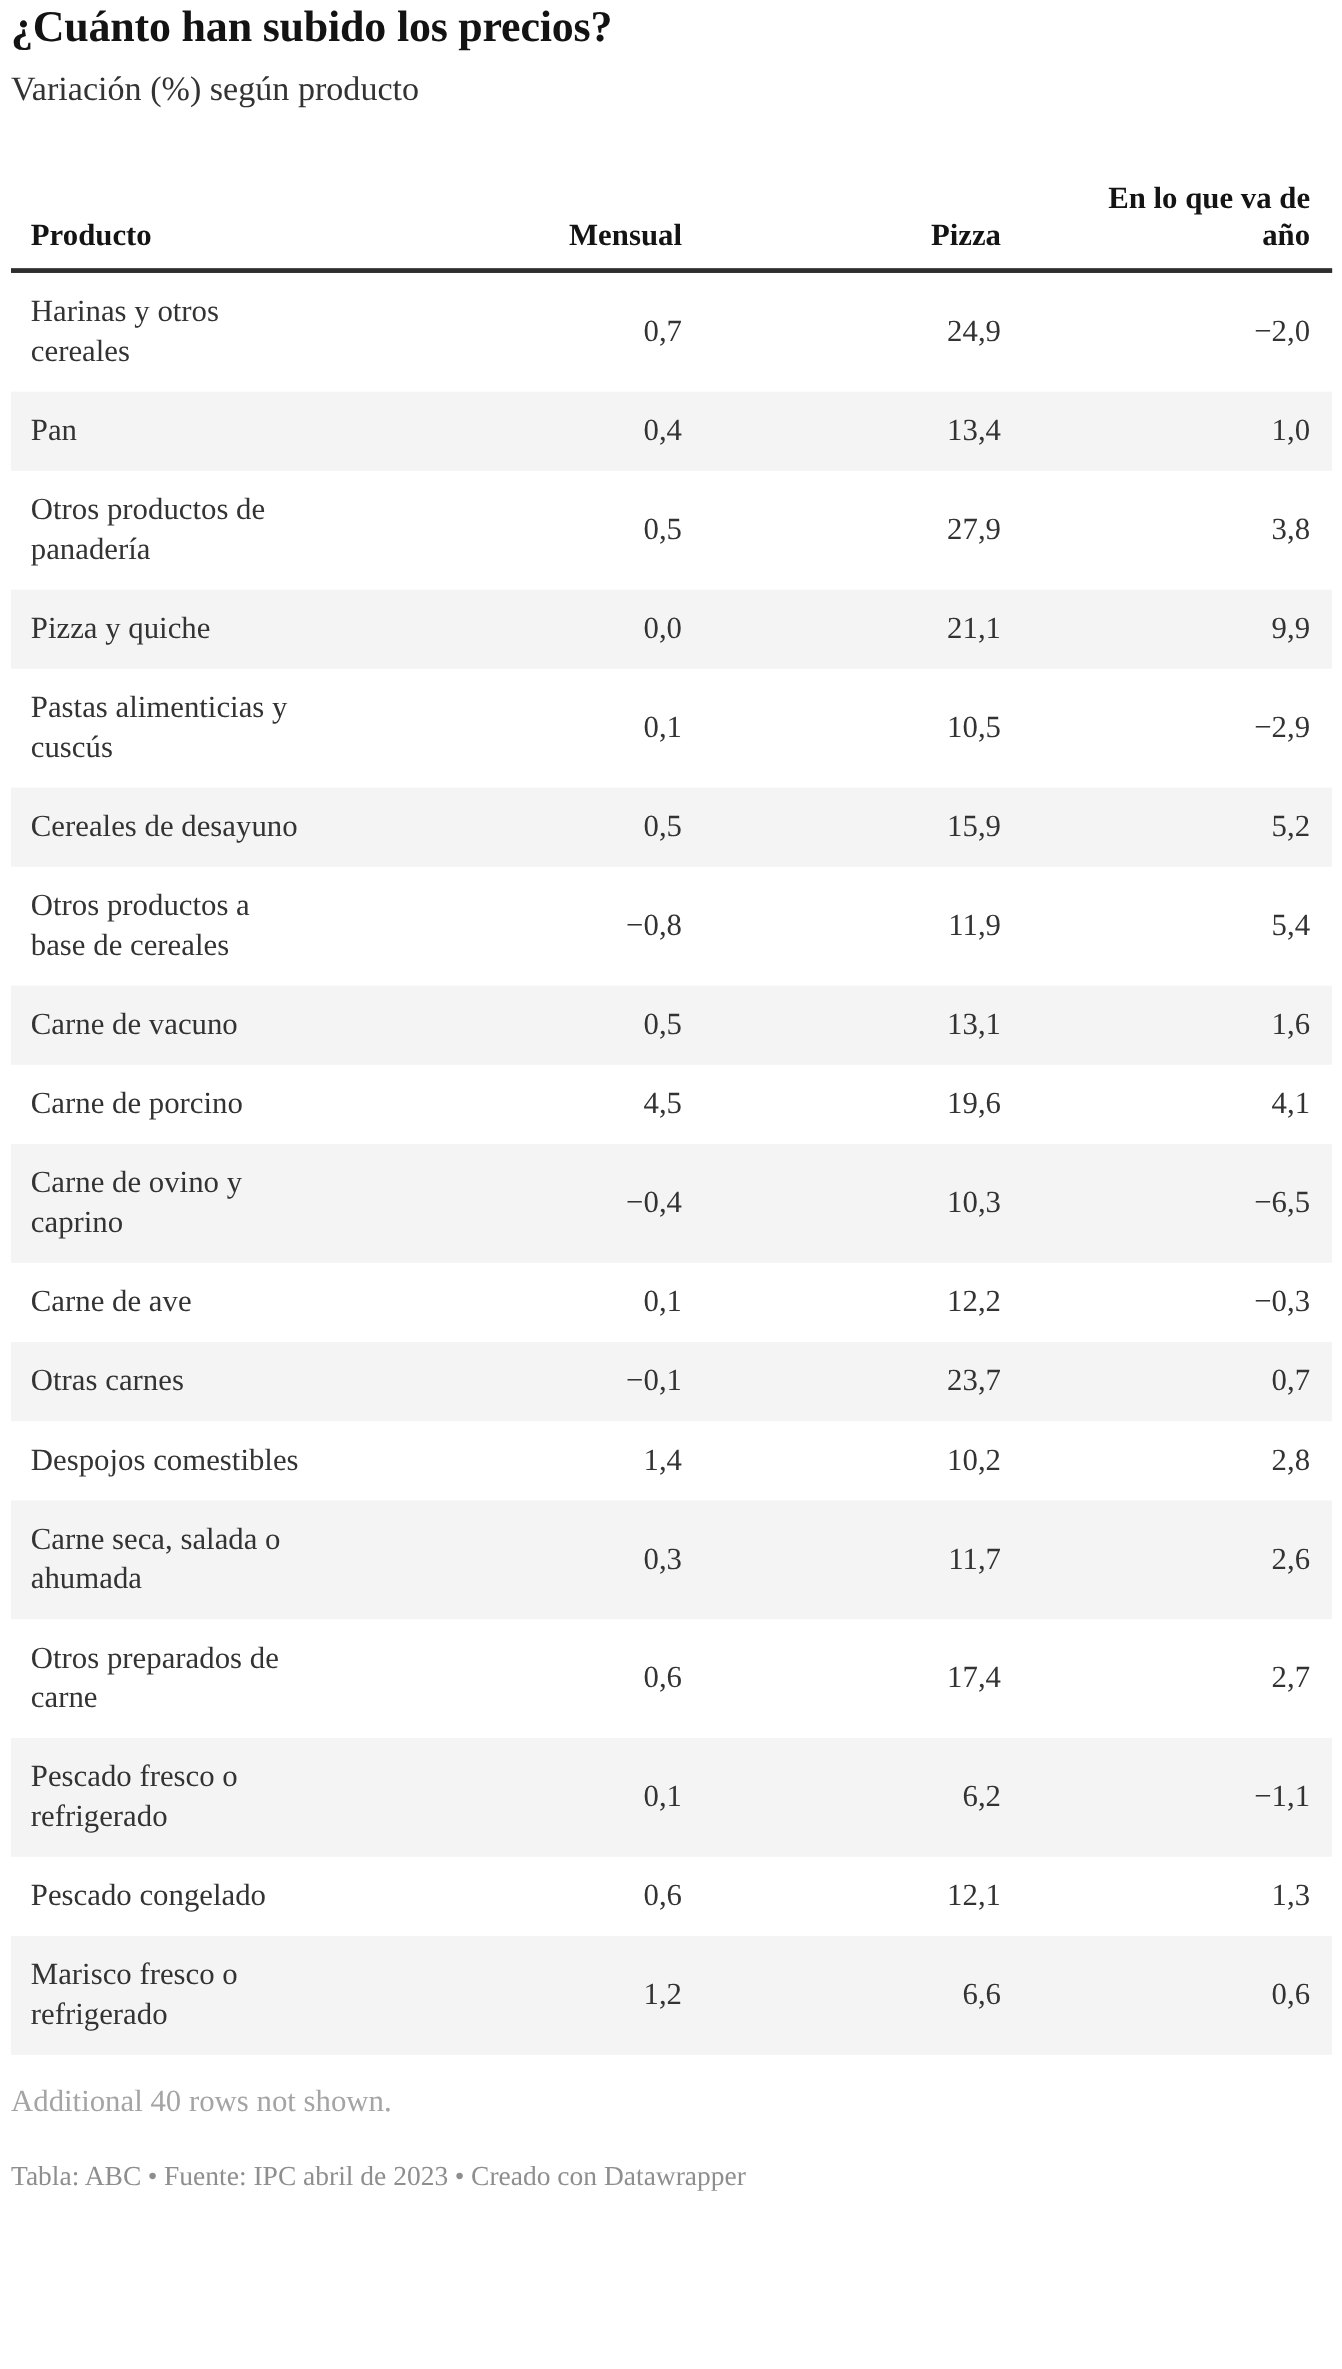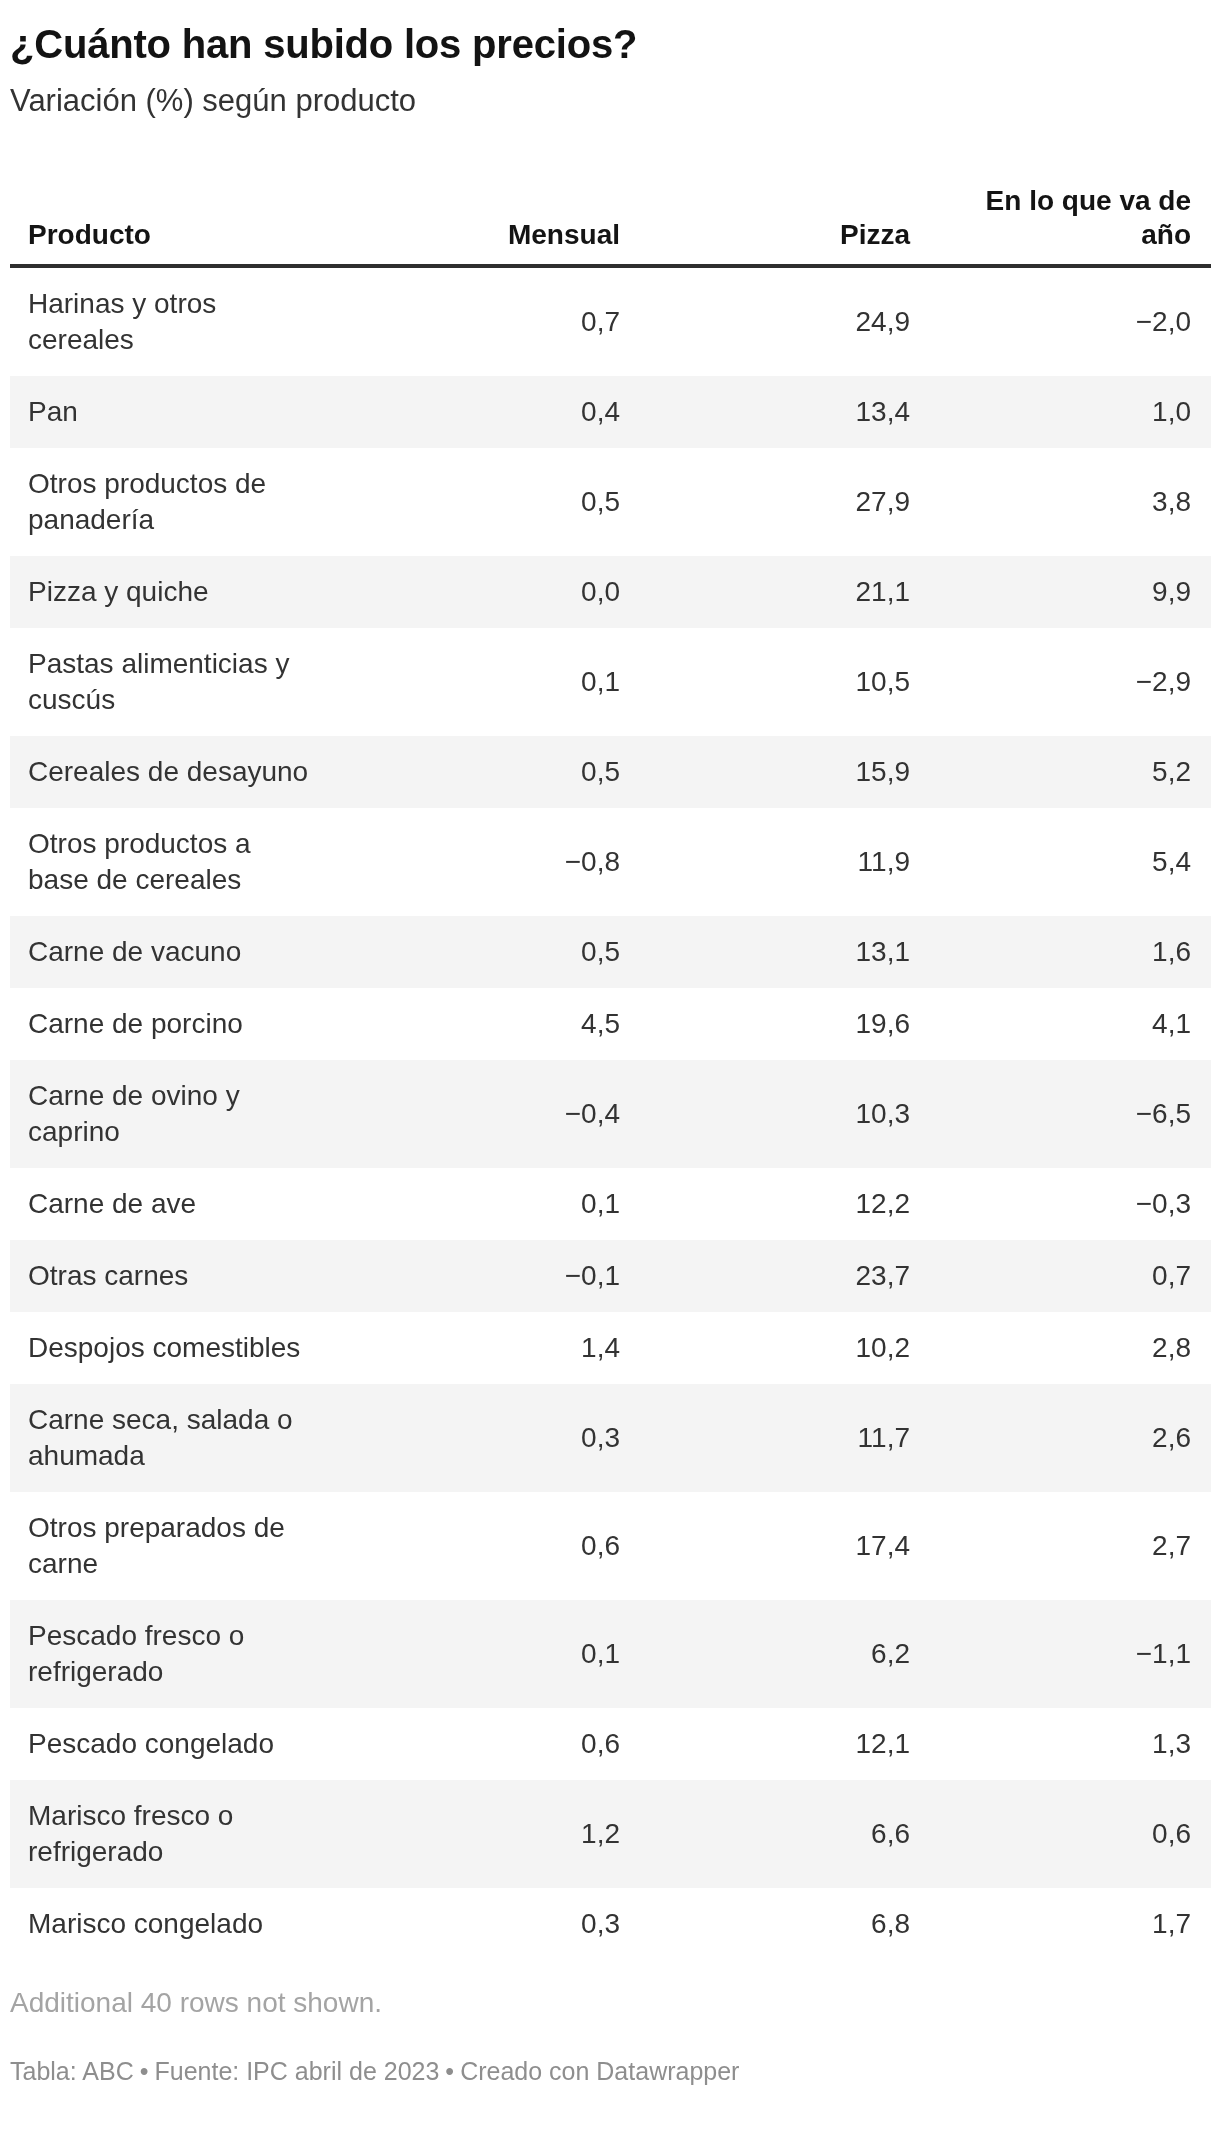--- a/index.html
+++ b/index.html
@@ -1,21 +1,21 @@
 <!DOCTYPE html>
 <html><head>
 <meta charset="utf-8">
 <style>
   html,body{margin:0;padding:0;}
   body{
     width:1220px;height:2154px;background:#ffffff;
     font-family:"Liberation Sans",sans-serif;
     -webkit-font-smoothing:antialiased;
   }
-  .page{box-sizing:border-box;width:1220px;height:2154px;padding:20px 9px 0 10px;overflow:hidden;}
+  .page{box-sizing:border-box;width:1220px;height:2154px;padding:0 9px 0 10px;overflow:hidden;font-family:Liberation Serif, serif;}
   .title{
     font-size:40px;line-height:48px;font-weight:700;color:#131313;
     margin:0;letter-spacing:-0.2px;
   }
   .subtitle{font-size:31px;line-height:38px;color:#333333;margin:14px 0 0 0;}
   table.price-table{
     margin-top:64px;border-collapse:collapse;table-layout:fixed;width:1201px;
   }
   col.c1{width:450px;}col.c2{width:180px;}col.c3{width:290px;}col.c4{width:281px;}
   th{
@@ -172,26 +172,20 @@
           <td class="num">12,1</td>
           <td class="num">1,3</td>
         </tr>
         <tr>
           <td class="prod">Marisco fresco o
 refrigerado</td>
           <td class="num">1,2</td>
           <td class="num">6,6</td>
           <td class="num">0,6</td>
         </tr>
-        <tr>
-          <td class="prod">Marisco congelado</td>
-          <td class="num">0,3</td>
-          <td class="num">6,8</td>
-          <td class="num">1,7</td>
-        </tr>
       </tbody>
   </table>
 
   <p class="note">Additional 40 rows not shown.</p>
 
   <p class="footer">
     <span>Tabla: ABC</span><span class="sep">•</span><span>Fuente: IPC abril de 2023</span><span class="sep">•</span><span>Creado con Datawrapper</span>
   </p>
 
 </div>

